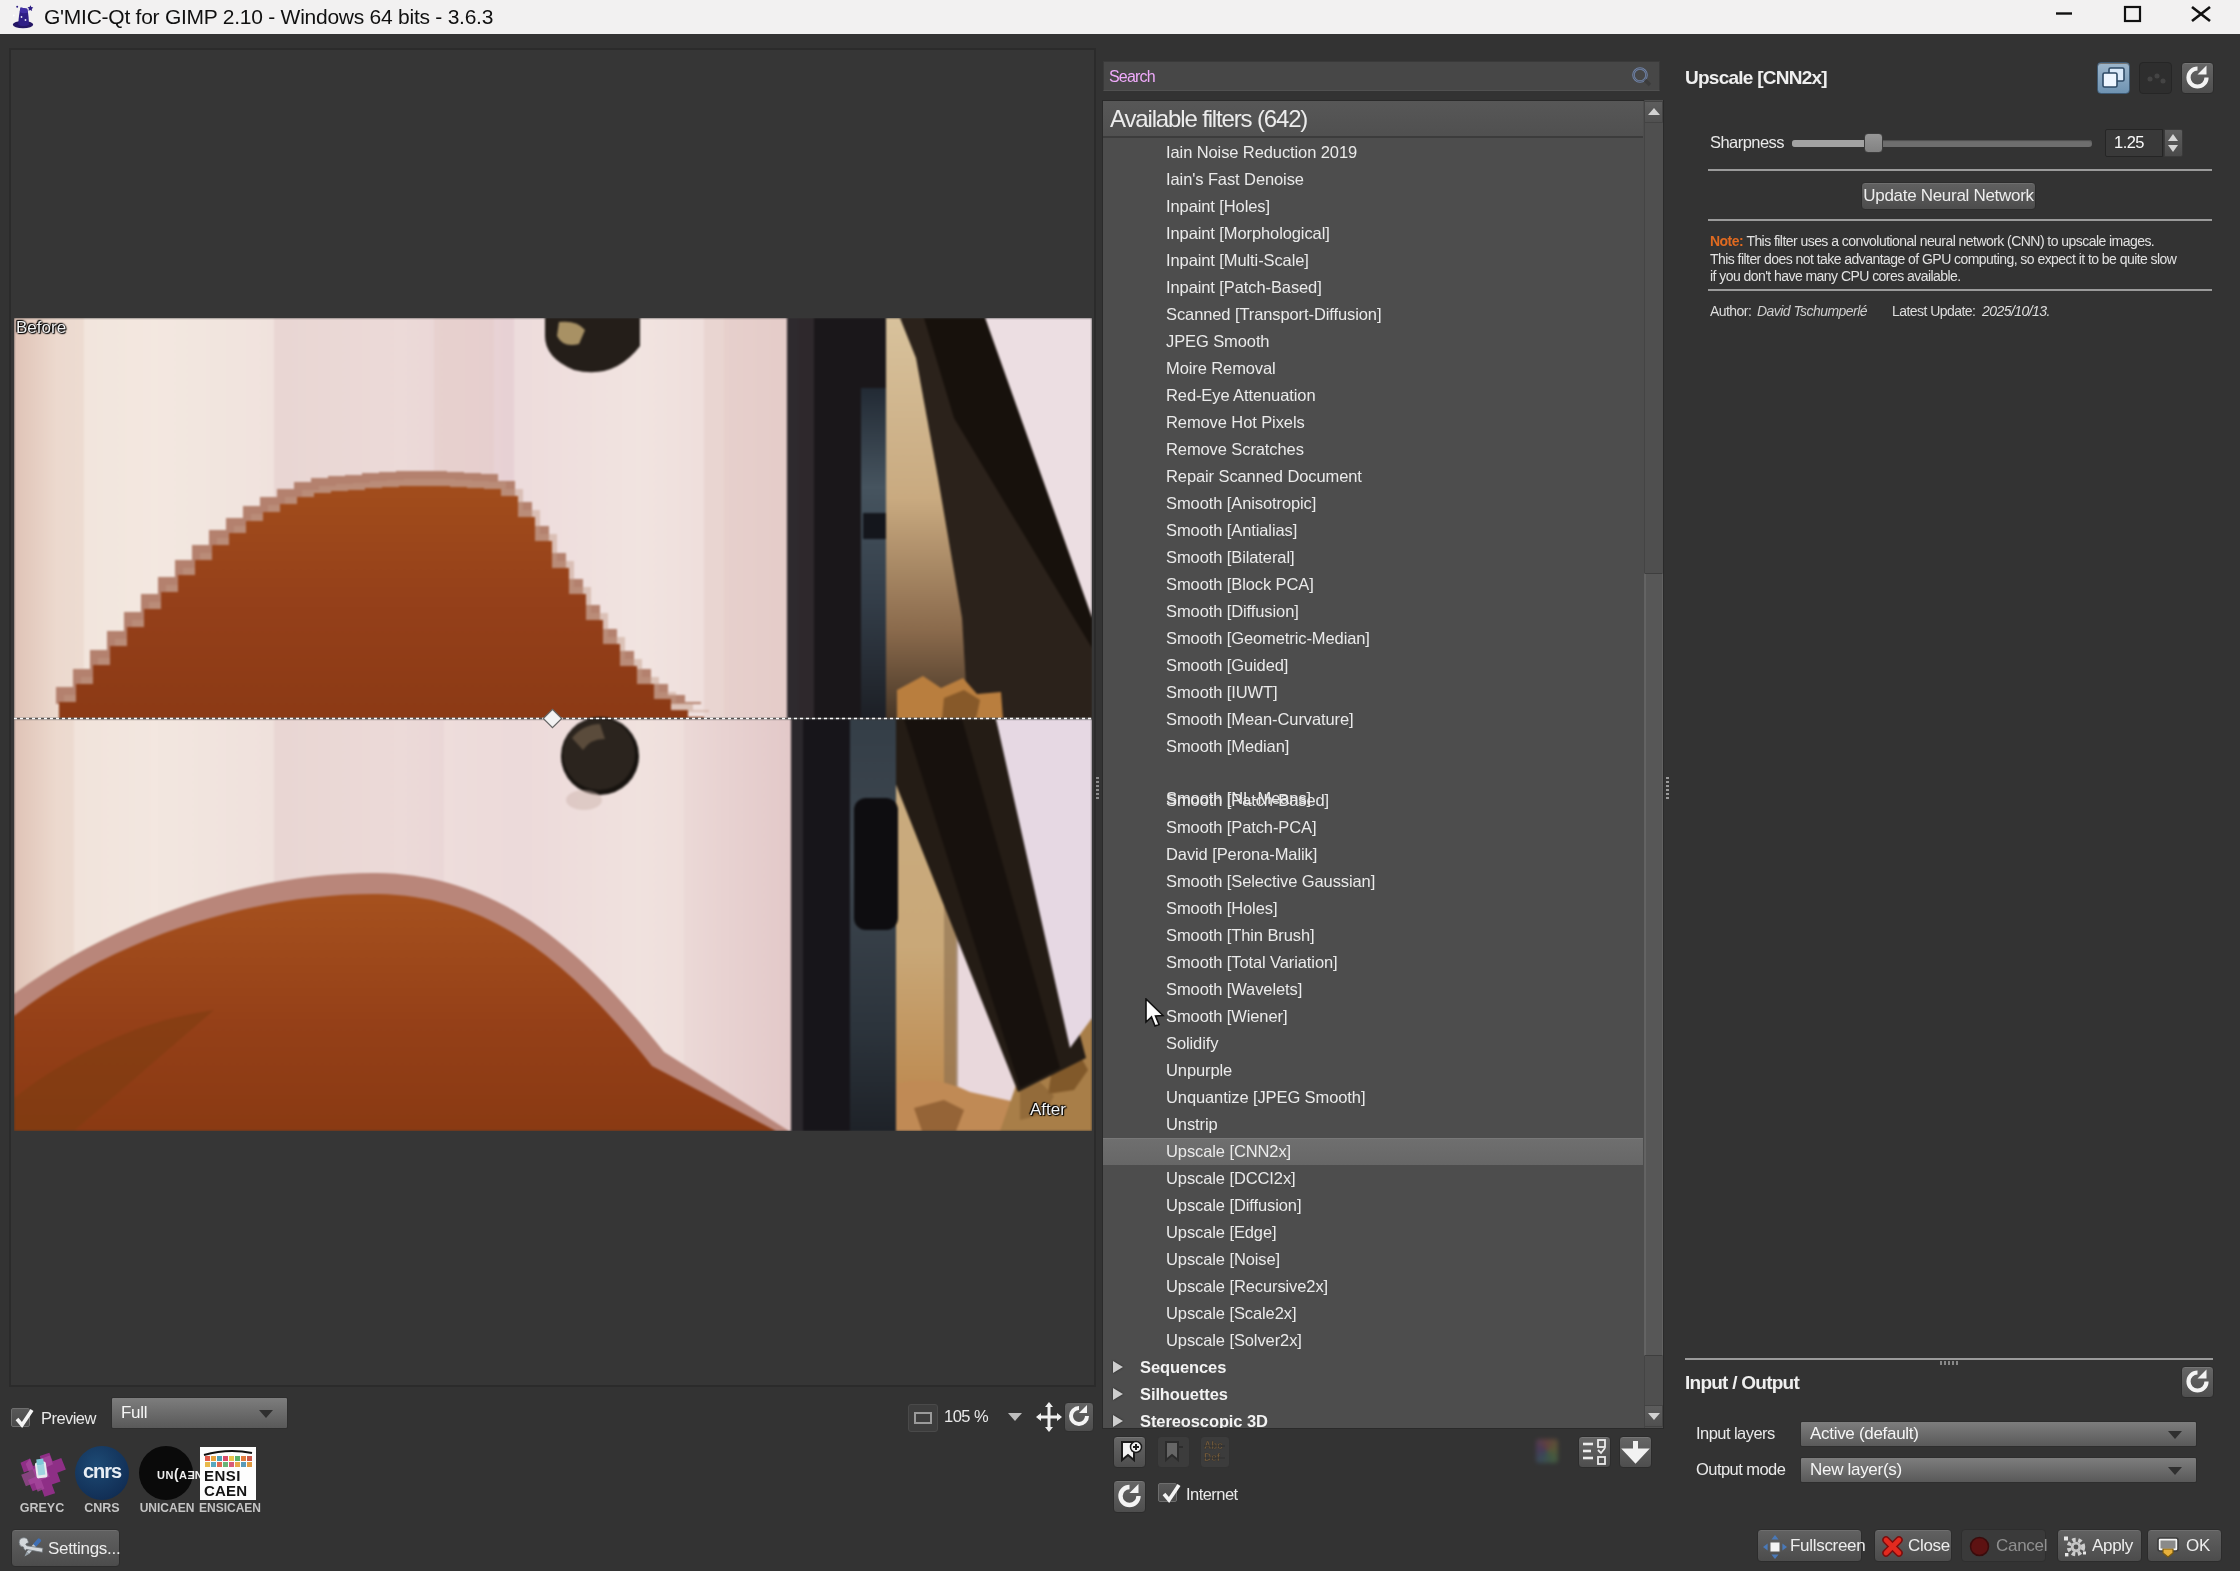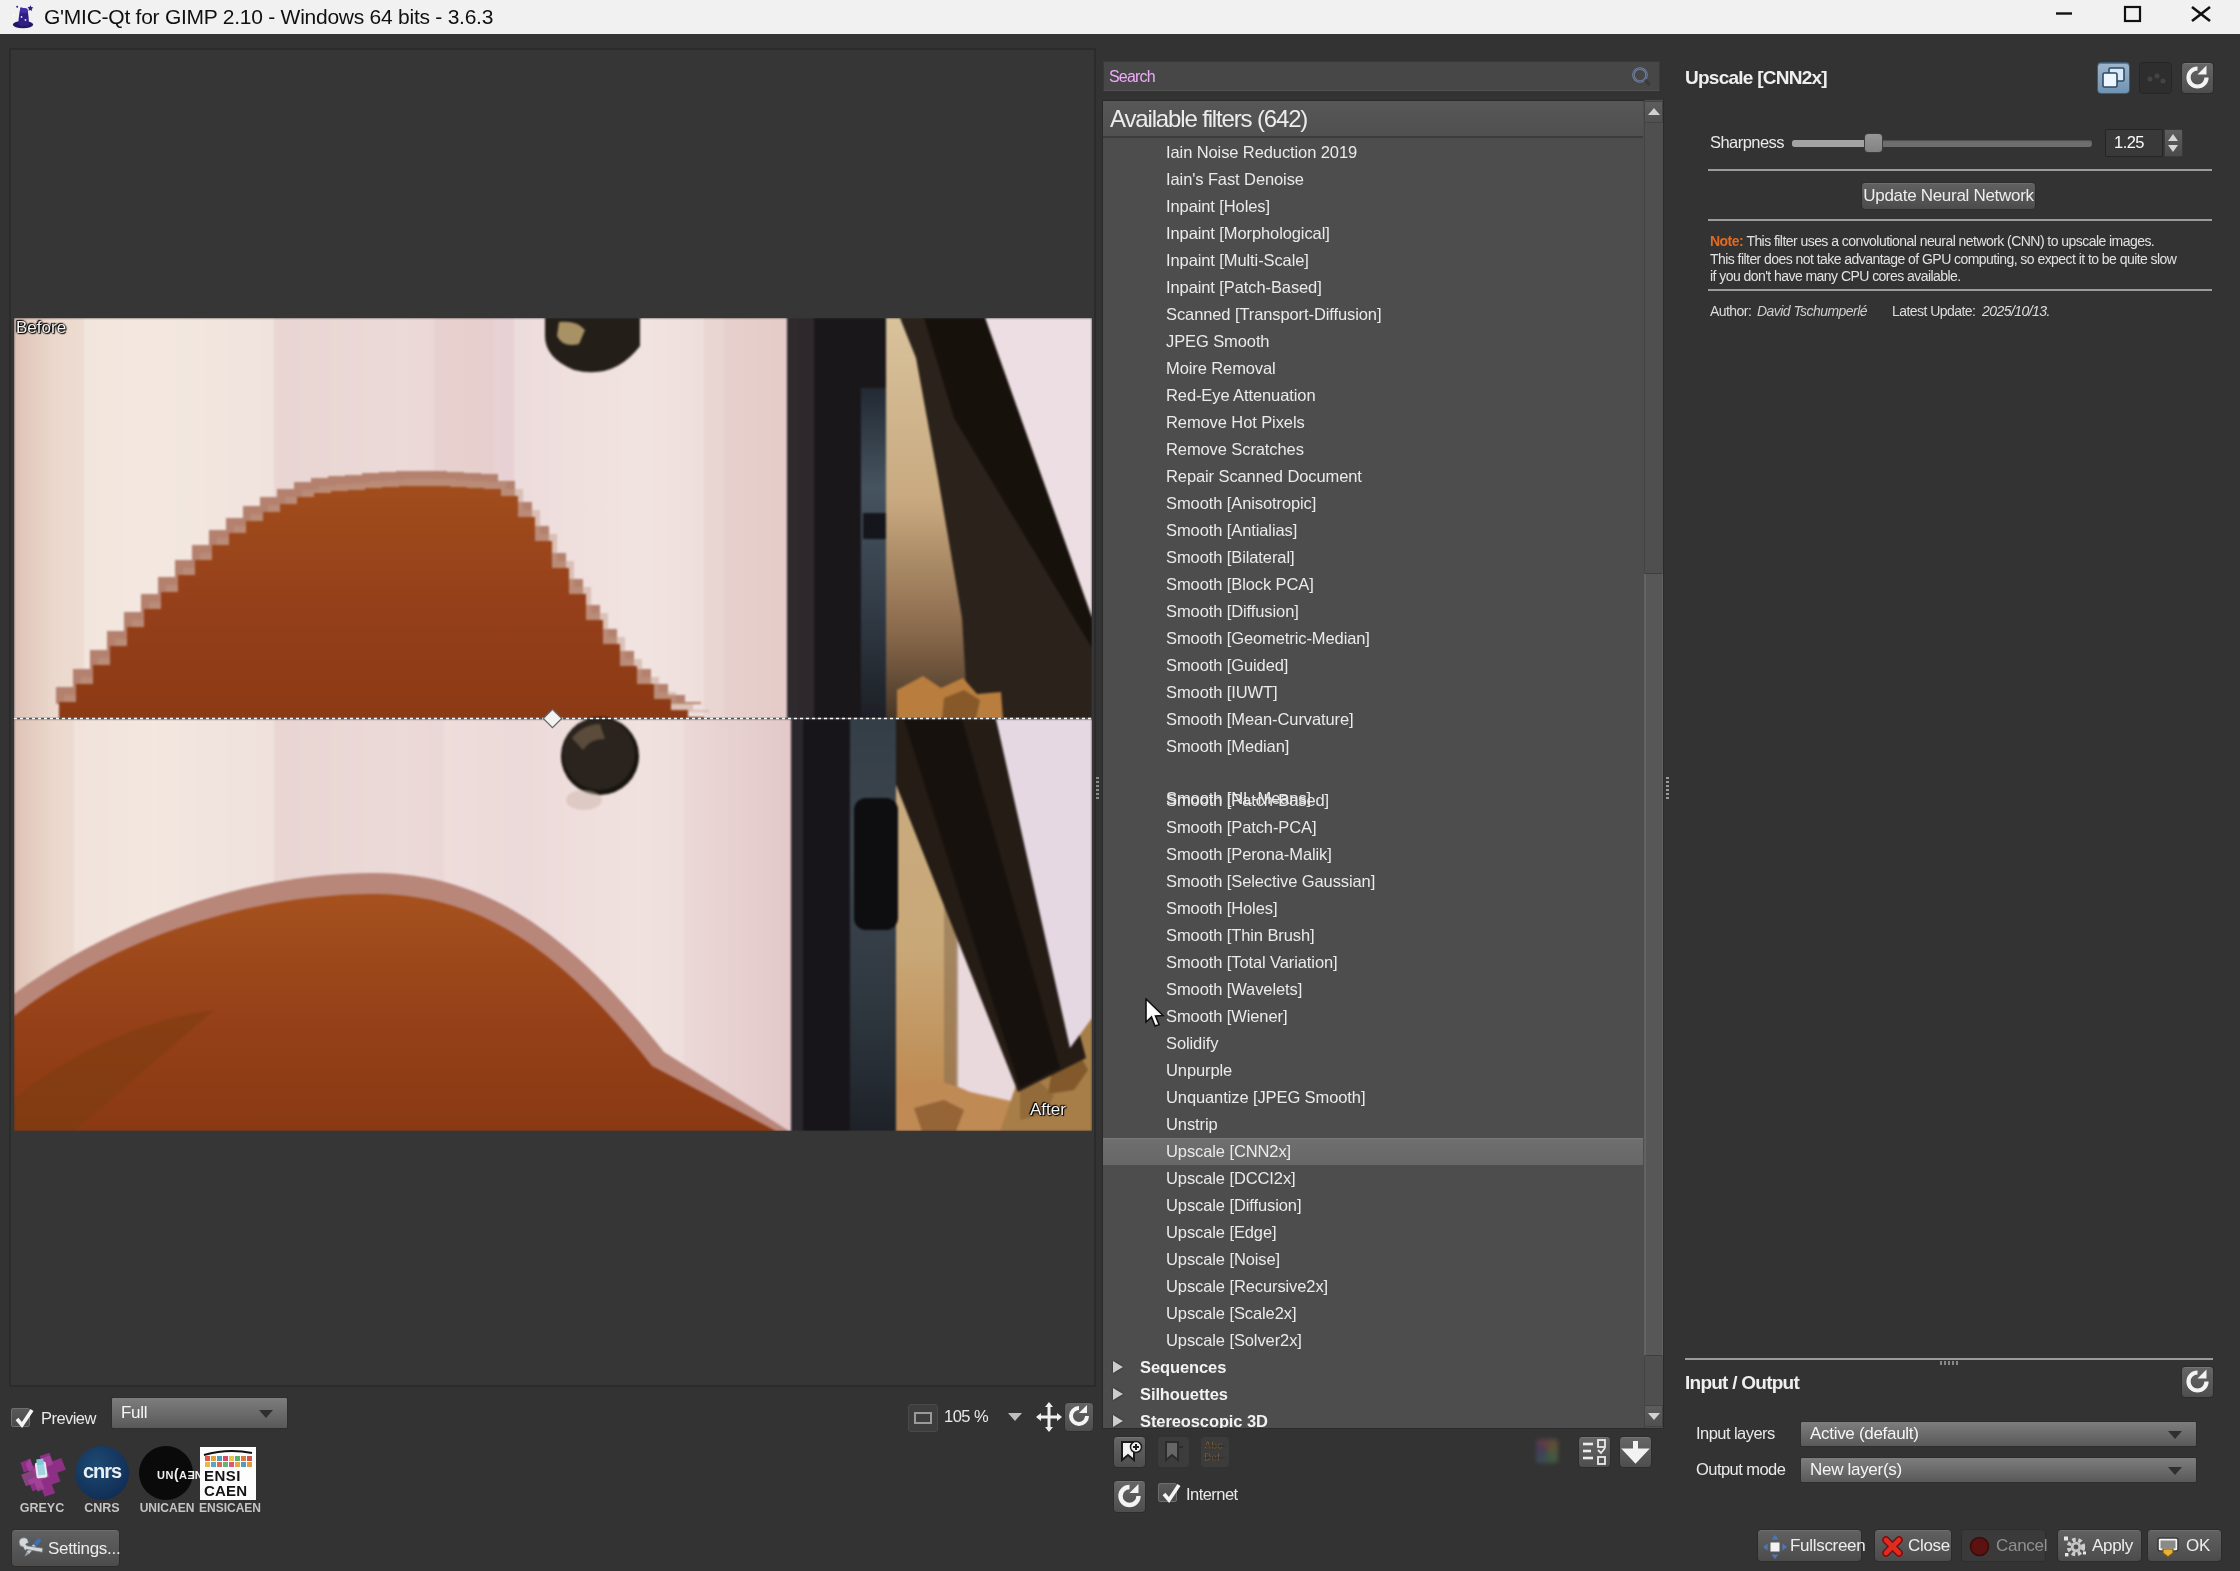--- a/index.html
+++ b/index.html
@@ -272,21 +272,21 @@
 <div class="li" style="top:785px">
       <span class="t">Smooth [NL-Means]</span>
     </div>
 <div class="li" style="top:787px">
       <span class="t">Smooth [Patch-Based]</span>
     </div>
 <div class="li" style="top:814px">
       <span class="t">Smooth [Patch-PCA]</span>
     </div>
 <div class="li" style="top:841px">
-      <span class="t">Smooth [Perona-Malik]</span>
+      <span class="t">David [Perona-Malik]</span>
     </div>
 <div class="li" style="top:868px">
       <span class="t">Smooth [Selective Gaussian]</span>
     </div>
 <div class="li" style="top:895px">
       <span class="t">Smooth [Holes]</span>
     </div>
 <div class="li" style="top:922px">
       <span class="t">Smooth [Thin Brush]</span>
     </div>

